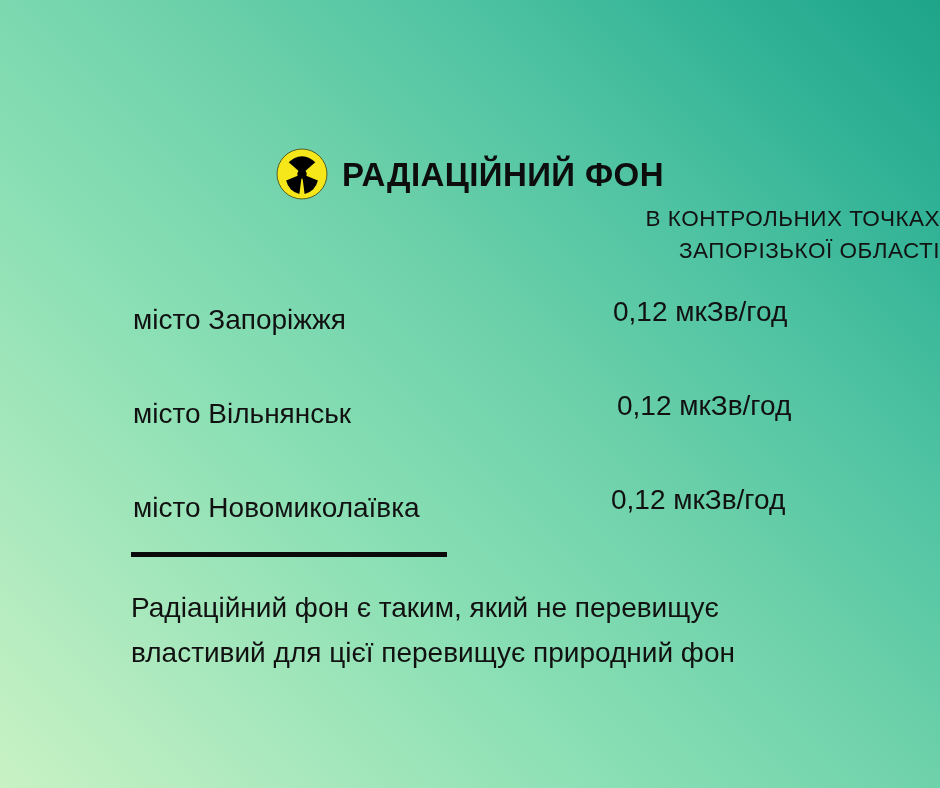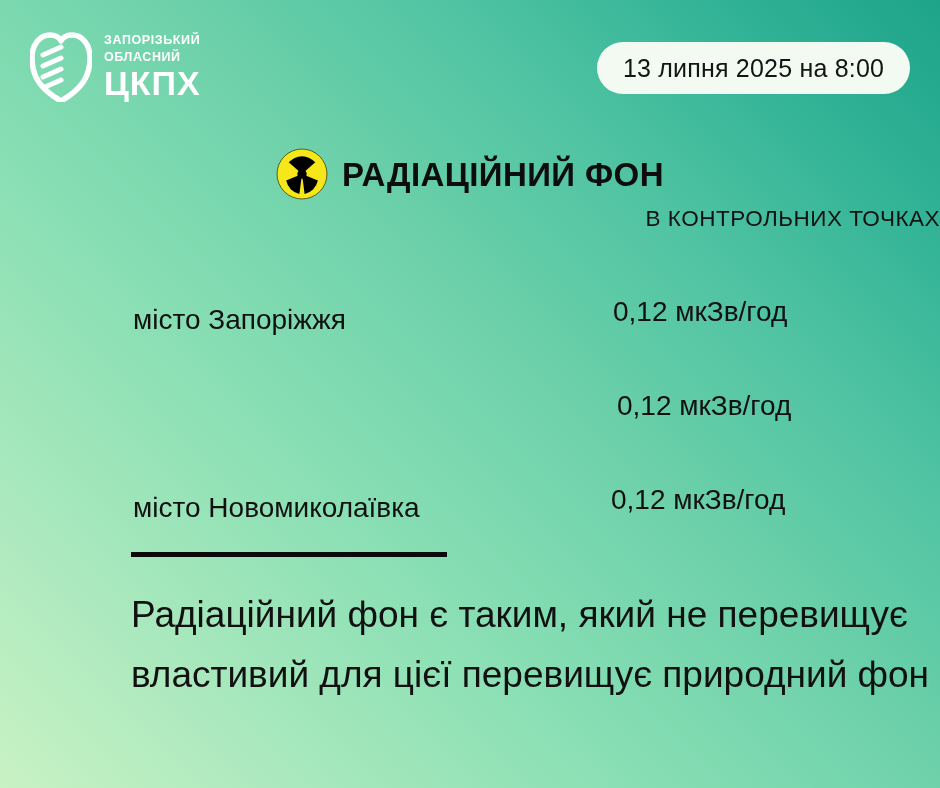--- a/index.html
+++ b/index.html
@@ -171,76 +171,56 @@
   }
 
   
   #footnote {
     position: absolute;
     left: 131px;
     top: 585px;
     width: 790px;
   }
   .footnote-line {
-    font-size: 37px;
+    font-size: 28px;
     color: #111111;
     line-height: 1.62;
     white-space: nowrap;
   }
 </style>
 </head>
 <body>
 
 <div id="poster">
 
-  <div id="header-bar">
-
-    <div id="brand-block">
-      <svg id="brand-mark" viewBox="0 0 62 70" aria-hidden="true">
-        <path d="M31 69 C10 57 2 44 2 26 C2 12 10 3 20 3 C26 3 30 6 31 9 C32 6 36 3 42 3 C52 3 60 12 60 26 C60 44 52 57 31 69 Z" fill="none" stroke="#ffffff" stroke-width="5.5" stroke-linejoin="round"></path>
-        <path d="M13 23 L31 15" stroke="#ffffff" stroke-width="5" stroke-linecap="round"></path>
-        <path d="M13 34 L31 26" stroke="#ffffff" stroke-width="5" stroke-linecap="round"></path>
-        <path d="M13 45 L31 37" stroke="#ffffff" stroke-width="5" stroke-linecap="round"></path>
-        <path d="M15 55 L31 48" stroke="#ffffff" stroke-width="5" stroke-linecap="round"></path>
-      </svg>
-      <div id="brand-text">
-        <div class="brand-line-small">ЗАПОРІЗЬКИЙ</div>
-        <div class="brand-line-small">ОБЛАСНИЙ</div>
-        <div id="brand-acronym">ЦКПХ</div>
-      </div>
-    </div>
-
-    <div id="date-badge">
-      <span id="date-badge-text">13 липня 2025 на 8:00</span>
-    </div>
-
-  </div>
 
   <div id="title-block">
     <div id="title-main-row">
       <svg id="radiation-icon" viewBox="0 0 100 100" aria-hidden="true">
         <circle cx="50" cy="50" r="48" fill="#f5e71a" stroke="#3a3a12" stroke-width="1.5"></circle>
         <circle cx="50" cy="50" r="9" fill="#000000"></circle>
         <path d="M50 50 L24.5 27.5 A34 34 0 0 1 75.5 27.5 Z" fill="#000000"></path>
         <path d="M50 50 L80.5 62.5 A34 34 0 0 1 55 88.5 Z" fill="#000000"></path>
         <path d="M50 50 L45 88.5 A34 34 0 0 1 19.5 62.5 Z" fill="#000000"></path>
       </svg>
       <span id="title-main-text">РАДІАЦІЙНИЙ ФОН</span>
     </div>
     <div id="title-sub-1" class="title-sub">В КОНТРОЛЬНИХ ТОЧКАХ</div>
+    <div class="title-sub">ЗАПОРІЗЬКОЇ ОБЛАСТІ</div>
   </div>
 
   <div id="measurements">
 
     <div class="measure-row">
       <span class="measure-label">місто Запоріжжя</span>
       <span class="measure-value" id="value-0">0,12 мкЗв/год</span>
     </div>
 
     <div class="measure-row">
+      <span class="measure-label">місто Вільнянськ</span>
       <span class="measure-value" id="value-1">0,12 мкЗв/год</span>
     </div>
 
     <div class="measure-row">
       <span class="measure-label">місто Новомиколаївка</span>
       <span class="measure-value" id="value-2">0,12 мкЗв/год</span>
     </div>
 
   </div>
 

